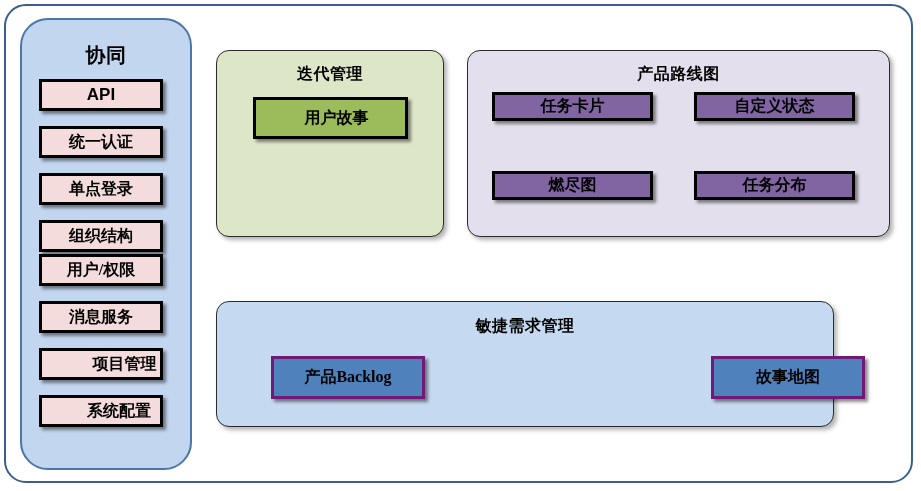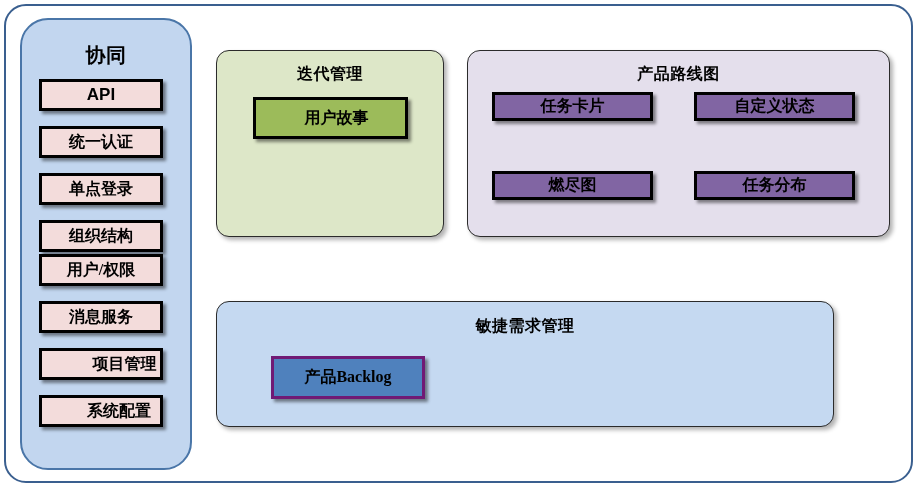--- a/index.html
+++ b/index.html
@@ -228,15 +228,16 @@
 
     <div class="purple-box" style="left:226px; top:120px;">任务分布</div>
   </div>
 
   <div class="panel" id="agile-panel">
     <div class="panel-title" id="agile-title">敏捷需求管理</div>
 
     <div class="blue-box mixed" style="left:54px;">产品Backlog</div>
 
 
+    <div class="blue-box" style="left:494px;">故事地图</div>
   </div>
 
 </div>
 
 </body></html>

